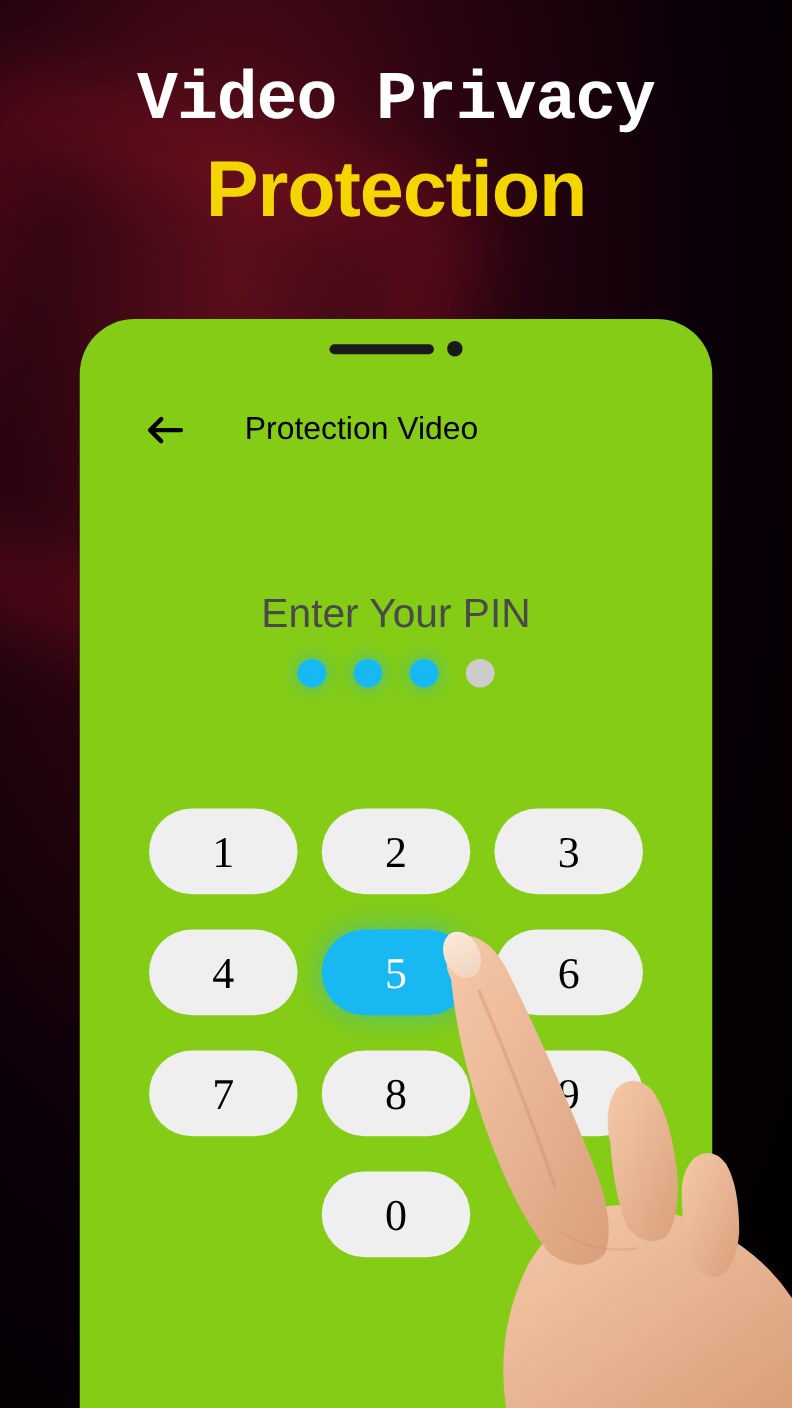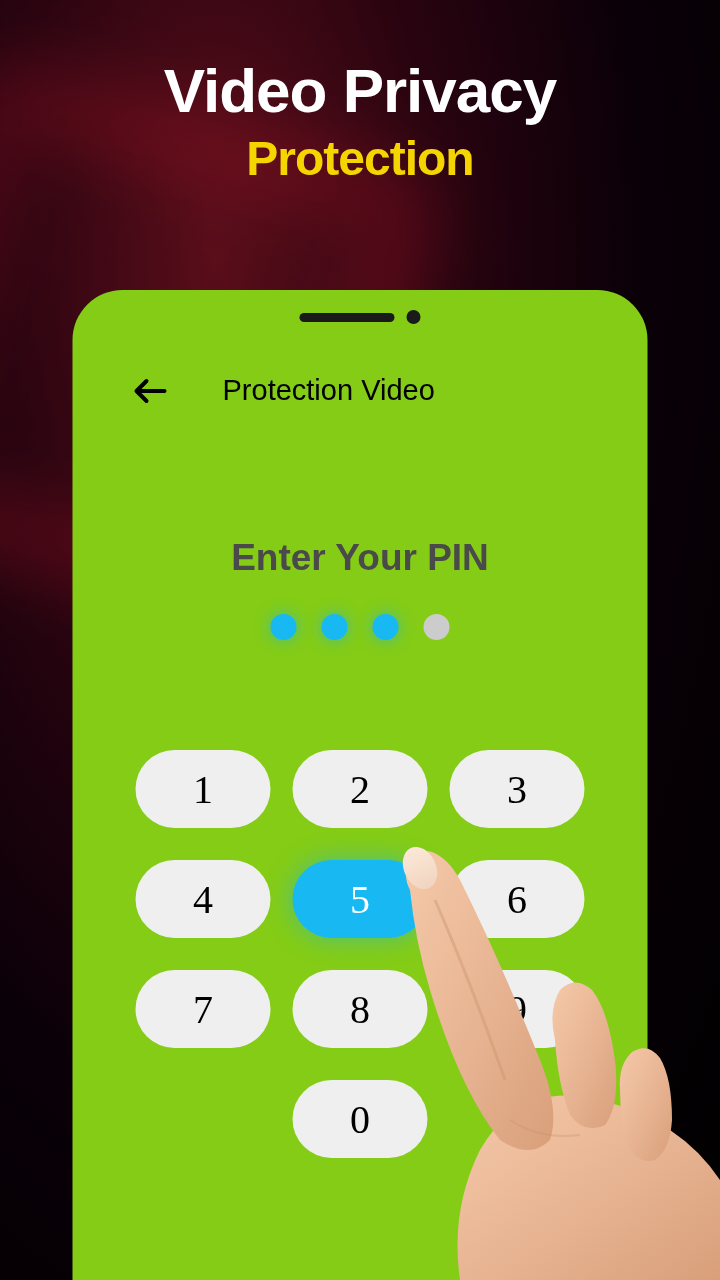--- a/index.html
+++ b/index.html
@@ -34,25 +34,26 @@
       padding-top: 55px;
       position: relative;
       z-index: 2;
     }
     
     .title-line1 {
       color: #ffffff;
       font-size: 62px;
       font-weight: 800;
       letter-spacing: -1px;
+      font-family: Liberation Mono, monospace;
     }
     
     .title-line2 {
       color: #f5d500;
-      font-size: 48px;
+      font-size: 72px;
       font-weight: 800;
       margin-top: 5px;
       letter-spacing: -1px;
     }
     
     .phone-mockup {
       position: absolute;
       bottom: 0;
       left: 50%;
       transform: translateX(-50%);
@@ -107,22 +108,22 @@
     .header-title {
       font-size: 29px;
       color: #000000;
       font-weight: 500;
     }
     
     .pin-prompt {
       text-align: center;
       color: #4a4a4a;
       font-size: 37px;
-      font-weight: 700;
-      margin-bottom: 35px;
+      font-weight: 400;
+      margin-bottom: 20px;
     }
     
     .pin-dots {
       display: flex;
       justify-content: center;
       gap: 25px;
       margin-bottom: 110px;
     }
     
     .pin-dot {

